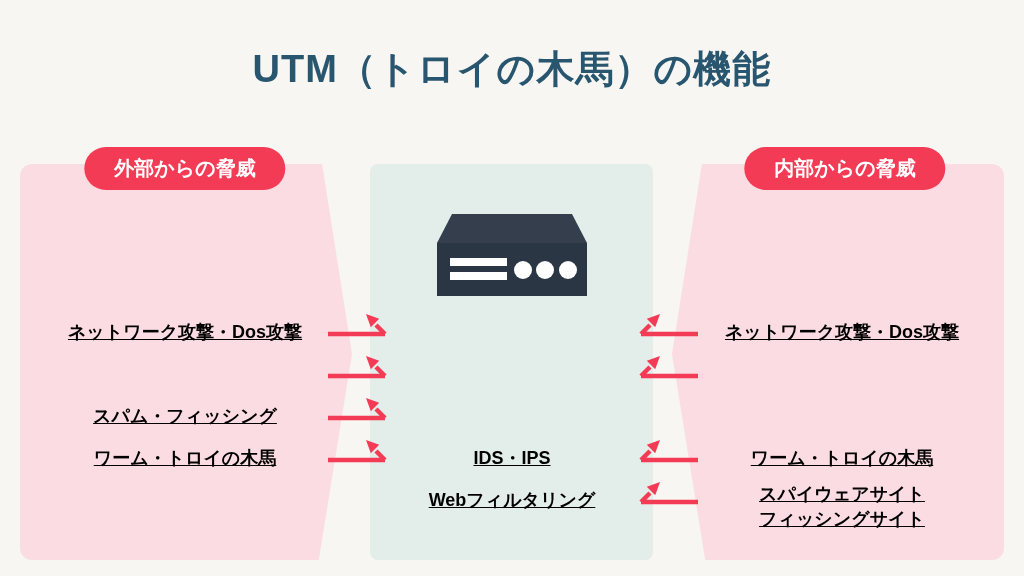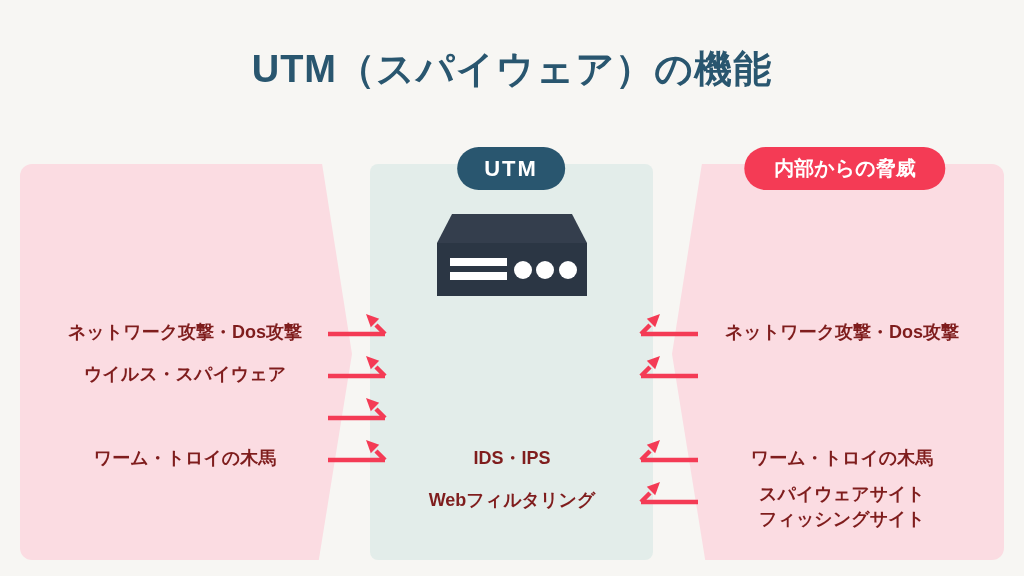--- a/index.html
+++ b/index.html
@@ -39,57 +39,57 @@
   .pill-red { background:#f43b55; }
   .pill-navy { background:#29566f; letter-spacing:2px; font-size:22px; padding:0 27px; }
   .pill-left  { left:185px; }
   .pill-utm   { left:511px; }
   .pill-right { left:845px;text-align:center; }
 
   .device { position:absolute; left:437px; top:214px; width:150px; height:82px; }
 
   .row {
     position:absolute; height:26px; line-height:26px; text-align:center;
-    font-size:18px; font-weight:bold; color:#7f1d1d; white-space:nowrap;
+    font-size:18px; font-weight:bold; color:#000000; white-space:nowrap;text-decoration:underline;
   }
   .row-left   { left:25px;  width:320px; }
   .row-center { left:372px; width:280px; }
   .row-right  { left:682px; width:320px; }
   .row-multi  { height:50px; line-height:25px; white-space:pre-line;text-align:center; }
 
   .arrow { position:absolute; width:70px; height:28px; }
   .arrow-l { left:328px; }
   .arrow-r { left:628px; transform:scaleX(-1); }
 </style>
 </head>
 <body>
 
 <div class="stage">
 
-  <div class="page-title">UTM（スパイウェア）の機能</div>
+  <div class="page-title">UTM（トロイの木馬）の機能</div>
 
   <div class="panel panel-left"></div>
   <div class="panel panel-center"></div>
   <div class="panel panel-right"></div>
 
-  <div class="pill pill-navy pill-utm">UTM</div>
+  <div class="pill pill-red pill-left">外部からの脅威</div>
   <div class="pill pill-red pill-right">内部からの脅威</div>
 
   <svg class="device" viewBox="0 0 150 82" aria-hidden="true">
     <polygon points="15,0 135,0 150,29 0,29" fill="#343e4d"></polygon>
     <rect x="0" y="29" width="150" height="53" fill="#2b3644"></rect>
     <rect x="13" y="44" width="57" height="8" fill="#ffffff"></rect>
     <rect x="13" y="58" width="57" height="8" fill="#ffffff"></rect>
     <circle cx="86" cy="56" r="9" fill="#ffffff"></circle>
     <circle cx="108" cy="56" r="9" fill="#ffffff"></circle>
     <circle cx="131" cy="56" r="9" fill="#ffffff"></circle>
   </svg>
 
   <div class="row row-left" style="top:319px">ネットワーク攻撃・Dos攻撃</div>
-  <div class="row row-left" style="top:361px">ウイルス・スパイウェア</div>
+  <div class="row row-left" style="top:403px">スパム・フィッシング</div>
   <div class="row row-left" style="top:445px">ワーム・トロイの木馬</div>
 
   <div class="row row-center" style="top:487px">Webフィルタリング</div>
   <div class="row row-center" style="top:445px">IDS・IPS</div>
 
   <div class="row row-right" style="top:319px">ネットワーク攻撃・Dos攻撃</div>
   <div class="row row-right" style="top:445px">ワーム・トロイの木馬</div>
   <div class="row row-right row-multi" style="top:482px">スパイウェアサイト
 フィッシングサイト</div>
 

